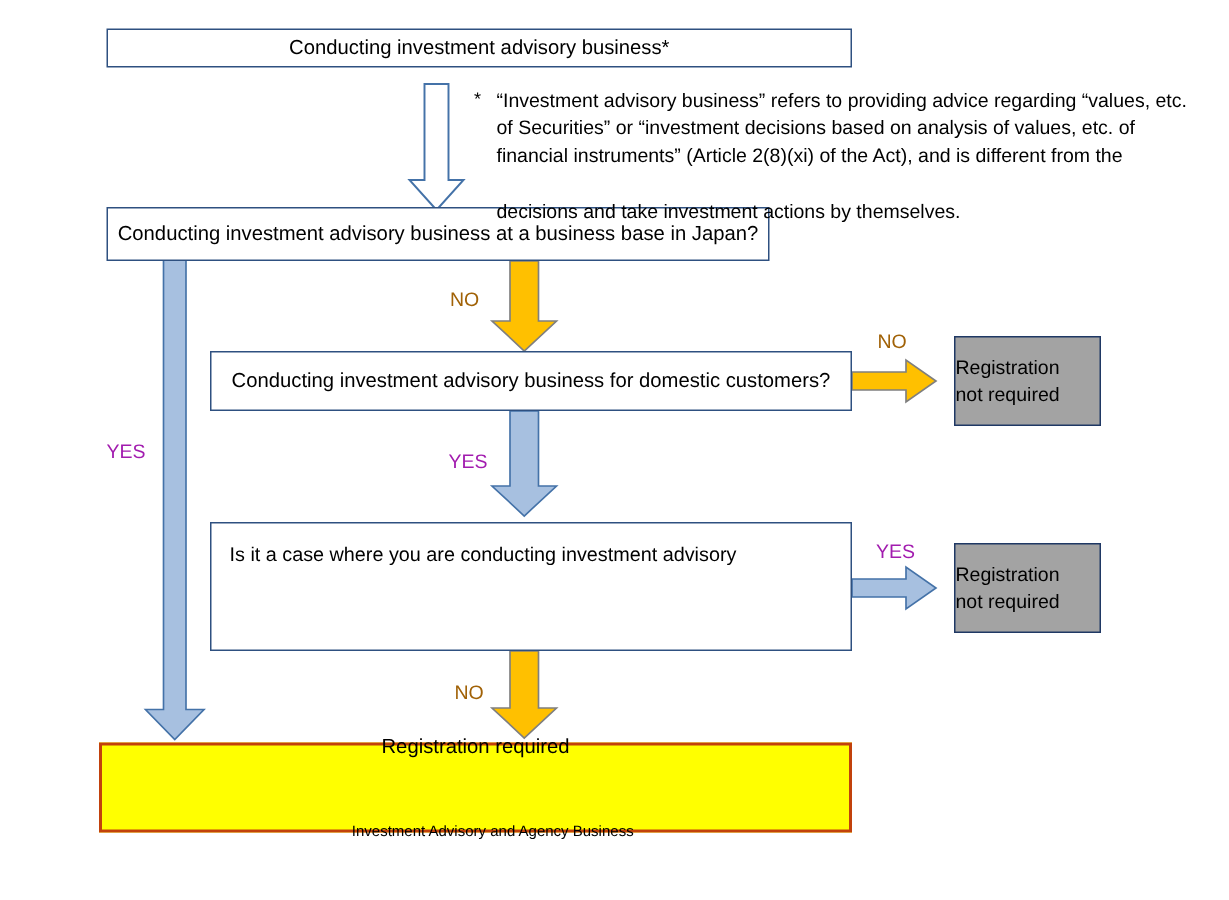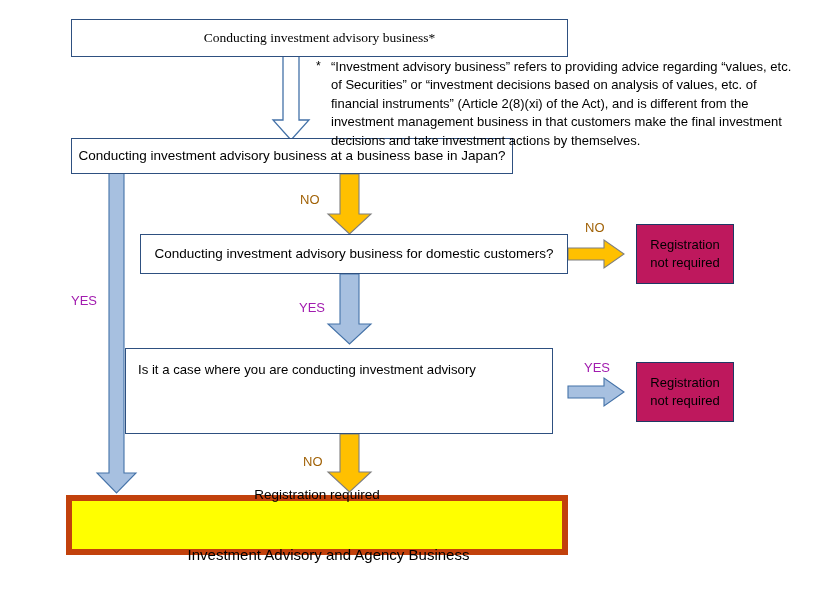--- a/index.html
+++ b/index.html
@@ -40,46 +40,45 @@
     padding: 11px 14px 0 14px;
     font-size: 13.2px;
     line-height: 1.55;
   }
 
   
   .result-box {
     position: absolute;
     box-sizing: border-box;
     border: 1px solid #1f3864;
-    background: #be185d;
+    background: #a3a3a3;
     display: flex;
     align-items: center;
-    justify-content: center;
     text-align: center;
     font-size: 13px;
     line-height: 1.35;
     color: #000000;
   }
   .result-box .rb-inner { display: block; }
 
   .final-box {
     position: absolute;
     box-sizing: border-box;
-    border: 6px solid #c2410c;
+    border: 2px solid #c2410c;
     background: #ffff00;
     display: flex;
     flex-direction: column;
     align-items: center;
     justify-content: center;
     text-align: center;
     color: #000000;
     gap: 41px;
   }
   .final-line-1 { font-size: 13.5px; line-height: 1.3; }
-  .final-line-2 { font-size: 15px; line-height: 1.3; margin-left: 23px; }
+  .final-line-2 { font-size: 10px; line-height: 1.3; margin-left: 23px; }
 
   
   .footnote {
     position: absolute;
     font-size: 13px;
     line-height: 1.42;
     color: #000000;
   }
   .footnote-star {
     position: absolute;
@@ -123,33 +122,33 @@
 
     <polygon points="340,274 359,274 359,324 371,324 349.5,344 328,324 340,324" fill="#a7c0e0" stroke="#4472a8" stroke-width="1.1"></polygon>
 
     <polygon points="568,386 604,386 604,378 624,392 604,406 604,398 568,398" fill="#a7c0e0" stroke="#4472a8" stroke-width="1.1"></polygon>
 
     <polygon points="340,434 359,434 359,472 371,472 349.5,492 328,472 340,472" fill="#ffc000" stroke="#7f7f7f" stroke-width="1.1"></polygon>
 
     <polygon points="109,172 124,172 124,473 136,473 116.5,493 97,473 109,473" fill="#a7c0e0" stroke="#4472a8" stroke-width="1.1"></polygon>
   </svg>
 
-  <div class="box" style="left:71px; top:19px; width:497px; height:38px;font-family:Liberation Serif, serif;">
+  <div class="box" style="left:71px; top:19px; width:497px; height:26px;">
     <span>Conducting investment advisory business*</span>
   </div>
 
   <div class="box" style="left:71px; top:138px; width:442px; height:36px;">
     <span>Conducting investment advisory business at a business base in Japan?</span>
   </div>
 
   <div class="box" style="left:140px; top:234px; width:428px; height:40px;">
     <span>Conducting investment advisory business for domestic customers?</span>
   </div>
 
-  <div class="box left-align" style="left:125px; top:348px; width:428px; height:86px;padding-left:12px;">
+  <div class="box left-align" style="left:140px; top:348px; width:428px; height:86px;padding-left:12px;">
     <span>
       <span>Is it a case where you are conducting investment advisory</span><br>
       <br>
     </span>
   </div>
 
   <div class="result-box" style="left:636px; top:224px; width:98px; height:60px;">
     <span class="rb-inner">
       <span>Registration</span><br>
       <span>not required</span>
@@ -167,21 +166,21 @@
     <div class="final-line-1">Registration required</div>
     <div class="final-line-2">Investment Advisory and Agency Business</div>
   </div>
 
   <div class="footnote-star" style="left:316px; top:58px;">*</div>
 
   <div class="footnote" style="left:331px; top:58px; width:470px;">
     <span>“Investment advisory business” refers to providing advice regarding “values, etc.</span><br>
     <span>of Securities” or “investment decisions based on analysis of values, etc. of</span><br>
     <span>financial instruments” (Article 2(8)(xi) of the Act), and is different from the</span><br>
-    <span>investment management business in that customers make the final investment</span><br>
+    <br>
     <span>decisions and take investment actions by themselves.</span>
   </div>
 
   <div class="label label-no" style="left:300px; top:192px;">NO</div>
 
   <div class="label label-no" style="left:585px; top:220px;">NO</div>
 
   <div class="label label-yes" style="left:299px; top:300px;">YES</div>
 
   <div class="label label-yes" style="left:584px; top:360px;">YES</div>

